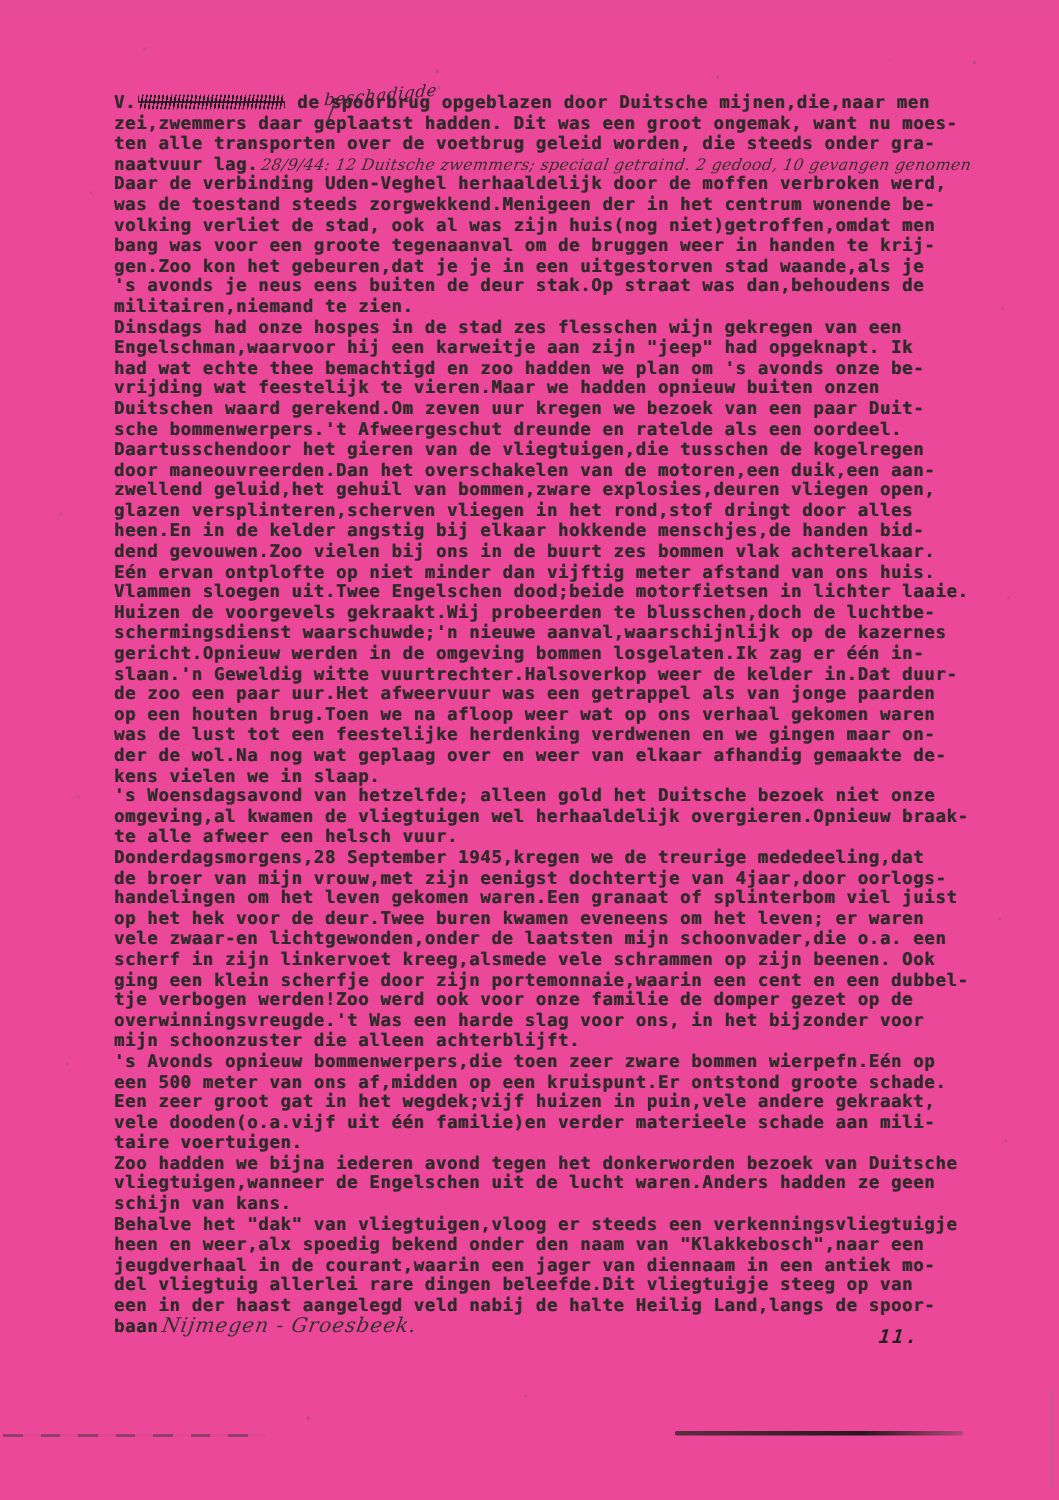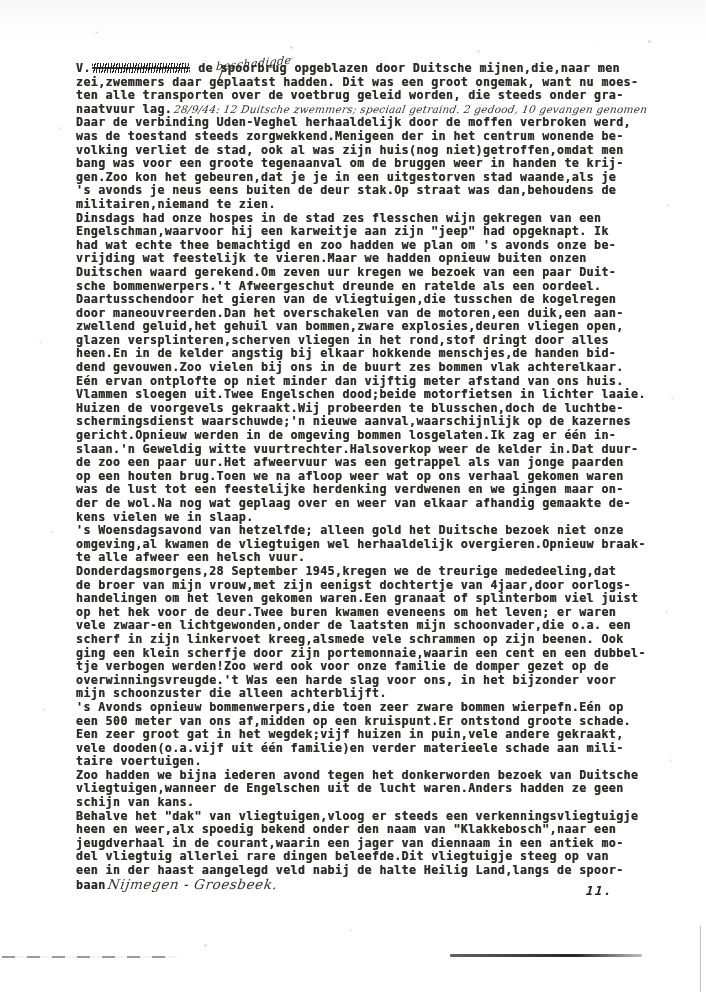--- a/index.html
+++ b/index.html
@@ -1,17 +1,17 @@
 <!DOCTYPE html>
 <html><head>
 <meta charset="utf-8">
 <style>
   html,body{margin:0;padding:0;}
   body{width:706px;height:1000px;background:#e9e9e7;font-family:"DejaVu Sans Mono",monospace;}
-  .page{position:relative;width:706px;height:1000px;background:#ffffff;overflow:hidden;}
+  .page{position:relative;width:706px;height:1000px;background:#ec4899;overflow:hidden;}
   .page::before{content:"";position:absolute;inset:0;
     background:
       radial-gradient(circle at 18% 6%, rgba(90,90,90,.06) 0 1px, transparent 2px),
       radial-gradient(circle at 63% 9%, rgba(90,90,90,.07) 0 1px, transparent 2px),
       radial-gradient(circle at 84% 4%, rgba(90,90,90,.05) 0 1px, transparent 2px),
       linear-gradient(180deg, rgba(120,120,120,.05), rgba(255,255,255,0) 40px);
     pointer-events:none;}
   .typed-text{
     position:absolute;left:76px;top:62px;width:592px;
     font-family:"DejaVu Sans Mono",monospace;

